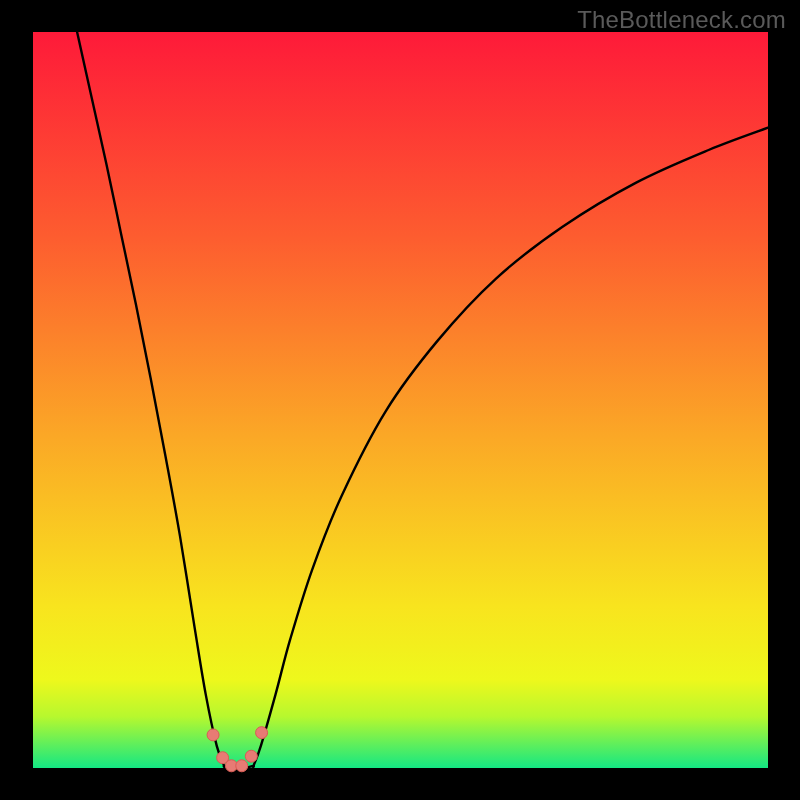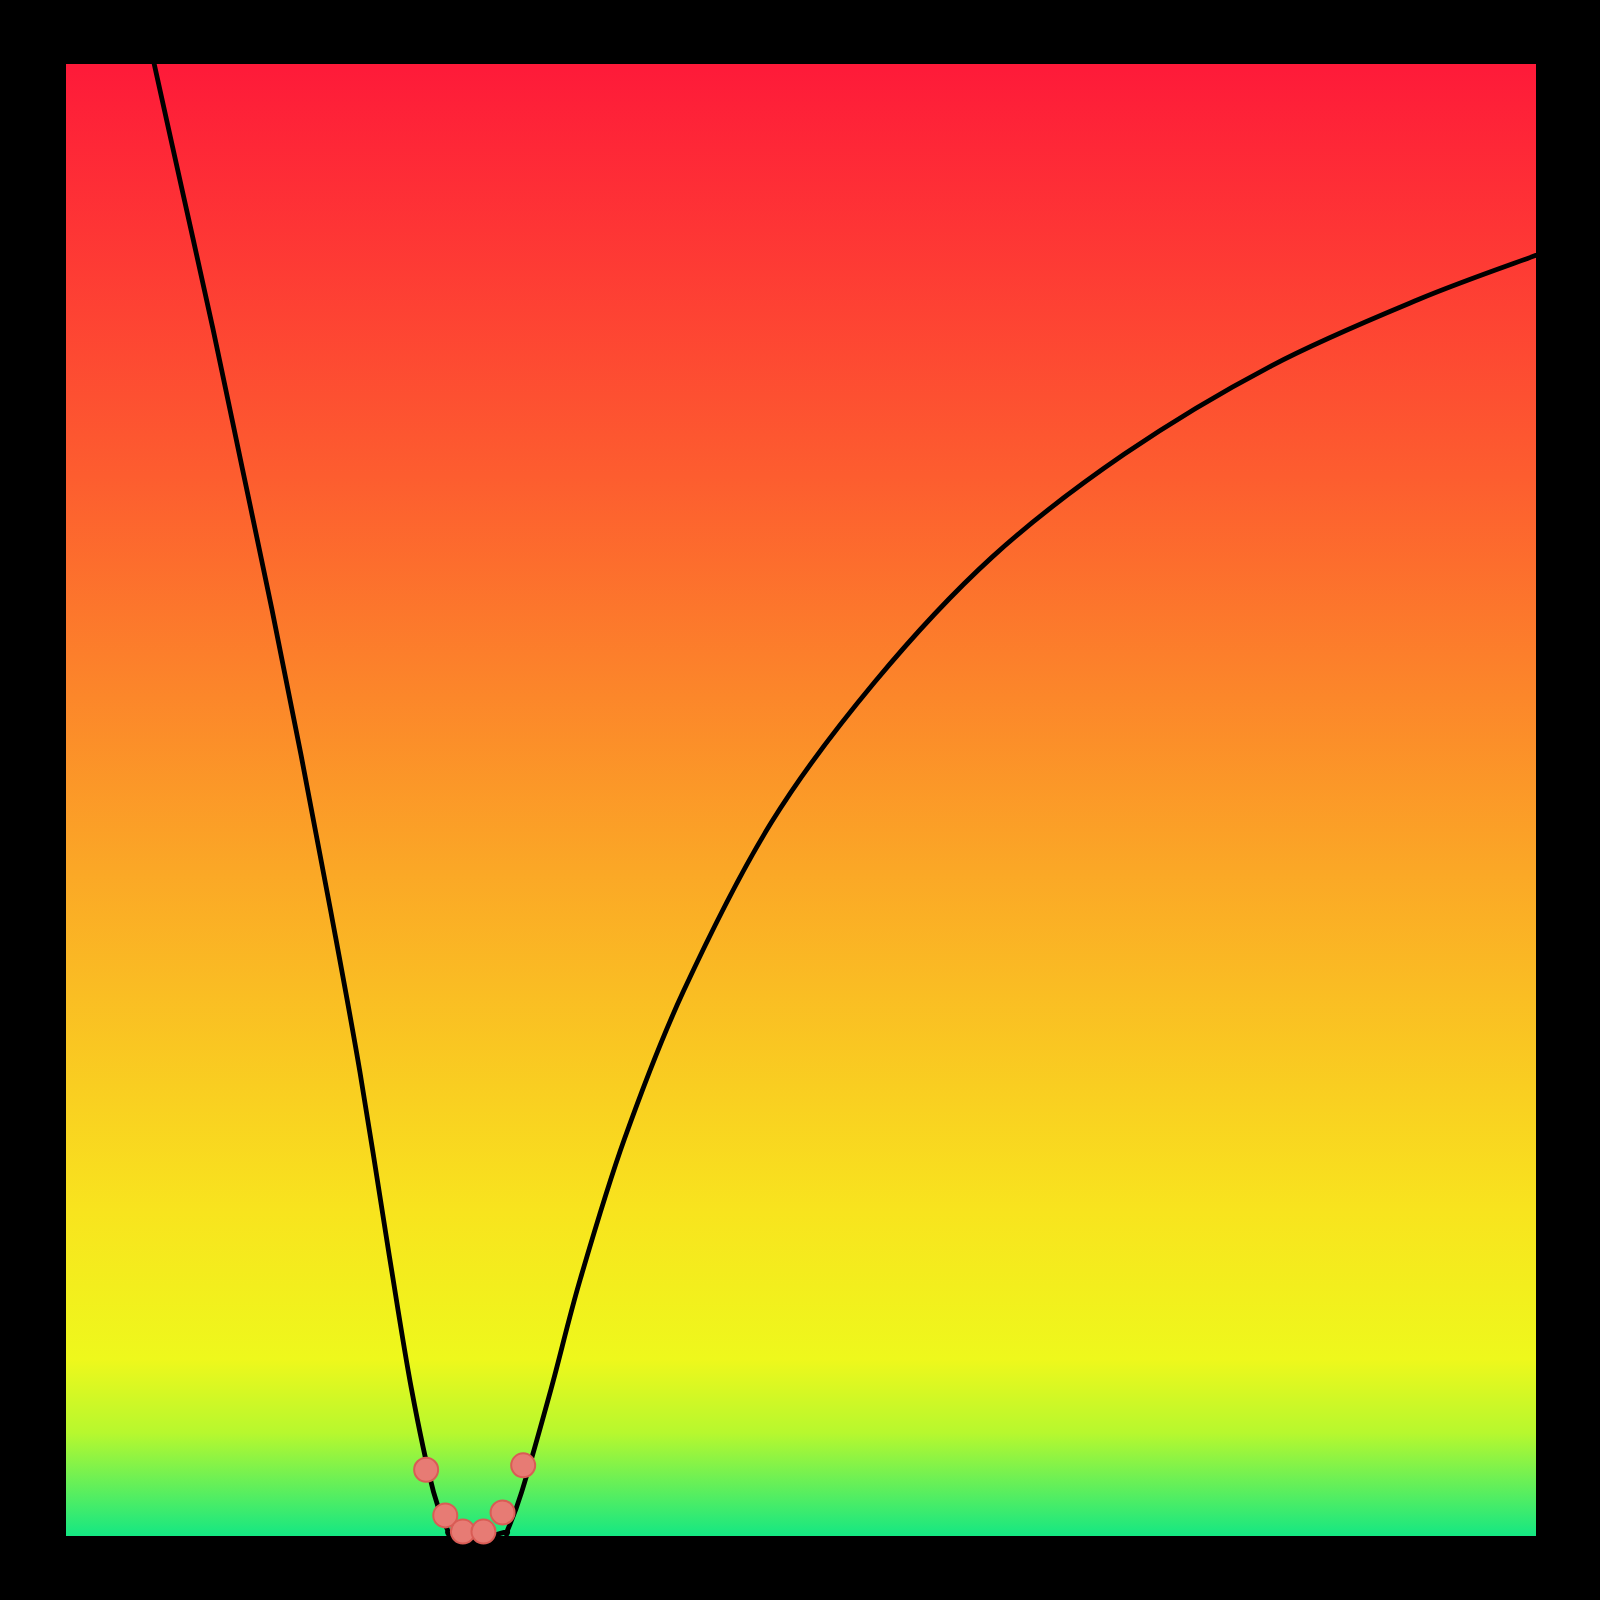--- a/index.html
+++ b/index.html
@@ -57,13 +57,14 @@
   <svg class="curve" id="curve-svg" width="800" height="800">
       <path d="M 77.10 32.00 C 79.55 43.04 86.90 76.16 91.80 98.24 C 96.70 120.32 101.60 141.79 106.50 164.48 C 111.40 187.17 116.30 211.09 121.20 234.40 C 126.10 257.71 131.00 280.40 135.90 304.32 C 140.80 328.24 145.70 352.77 150.60 377.92 C 155.50 403.07 160.40 428.83 165.30 455.20 C 170.20 481.57 175.10 507.33 180.00 536.16 C 184.90 564.99 190.41 601.79 194.70 628.16 C 198.99 654.53 202.05 674.77 205.72 694.40 C 209.40 714.03 213.69 734.02 216.75 745.92 C 219.81 757.82 222.88 762.48 224.10 765.79 C 225.32 769.10 222.88 765.49 224.10 765.79 C 225.32 766.10 229.00 767.26 231.45 767.63 C 233.90 768.00 236.35 768.00 238.80 768.00 C 241.25 768.00 243.70 768.00 246.15 767.63 C 248.60 767.26 252.28 766.10 253.50 765.79 C 254.72 765.49 252.28 769.10 253.50 765.79 C 254.72 762.48 257.18 757.82 260.85 745.92 C 264.53 734.02 270.65 712.19 275.55 694.40 C 280.45 676.61 284.13 660.05 290.25 639.20 C 296.38 618.35 303.73 593.20 312.30 569.28 C 320.88 545.36 329.45 522.05 341.70 495.68 C 353.95 469.31 369.88 436.80 385.80 411.04 C 401.73 385.28 418.88 363.20 437.25 341.12 C 455.63 319.04 475.23 297.57 496.05 278.56 C 516.88 259.55 538.92 242.99 562.20 227.04 C 585.47 211.09 611.20 195.76 635.70 182.88 C 660.20 170.00 687.15 158.96 709.20 149.76 C 731.25 140.56 758.20 131.36 768.00 127.68" fill="none" stroke="#000000" stroke-width="2.4" stroke-linecap="round"></path>
       <circle cx="213.07" cy="734.88" r="6" fill="#e77b74" stroke="#d95c55" stroke-width="1"></circle>
       <circle cx="222.63" cy="757.70" r="6" fill="#e77b74" stroke="#d95c55" stroke-width="1"></circle>
       <circle cx="231.45" cy="765.79" r="6" fill="#e77b74" stroke="#d95c55" stroke-width="1"></circle>
       <circle cx="241.74" cy="765.79" r="6" fill="#e77b74" stroke="#d95c55" stroke-width="1"></circle>
       <circle cx="251.29" cy="756.22" r="6" fill="#e77b74" stroke="#d95c55" stroke-width="1"></circle>
       <circle cx="261.59" cy="732.67" r="6" fill="#e77b74" stroke="#d95c55" stroke-width="1"></circle>
     </svg>
 
+  <div class="watermark">TheBottleneck.com</div>
 </div>
 
 </body></html>

